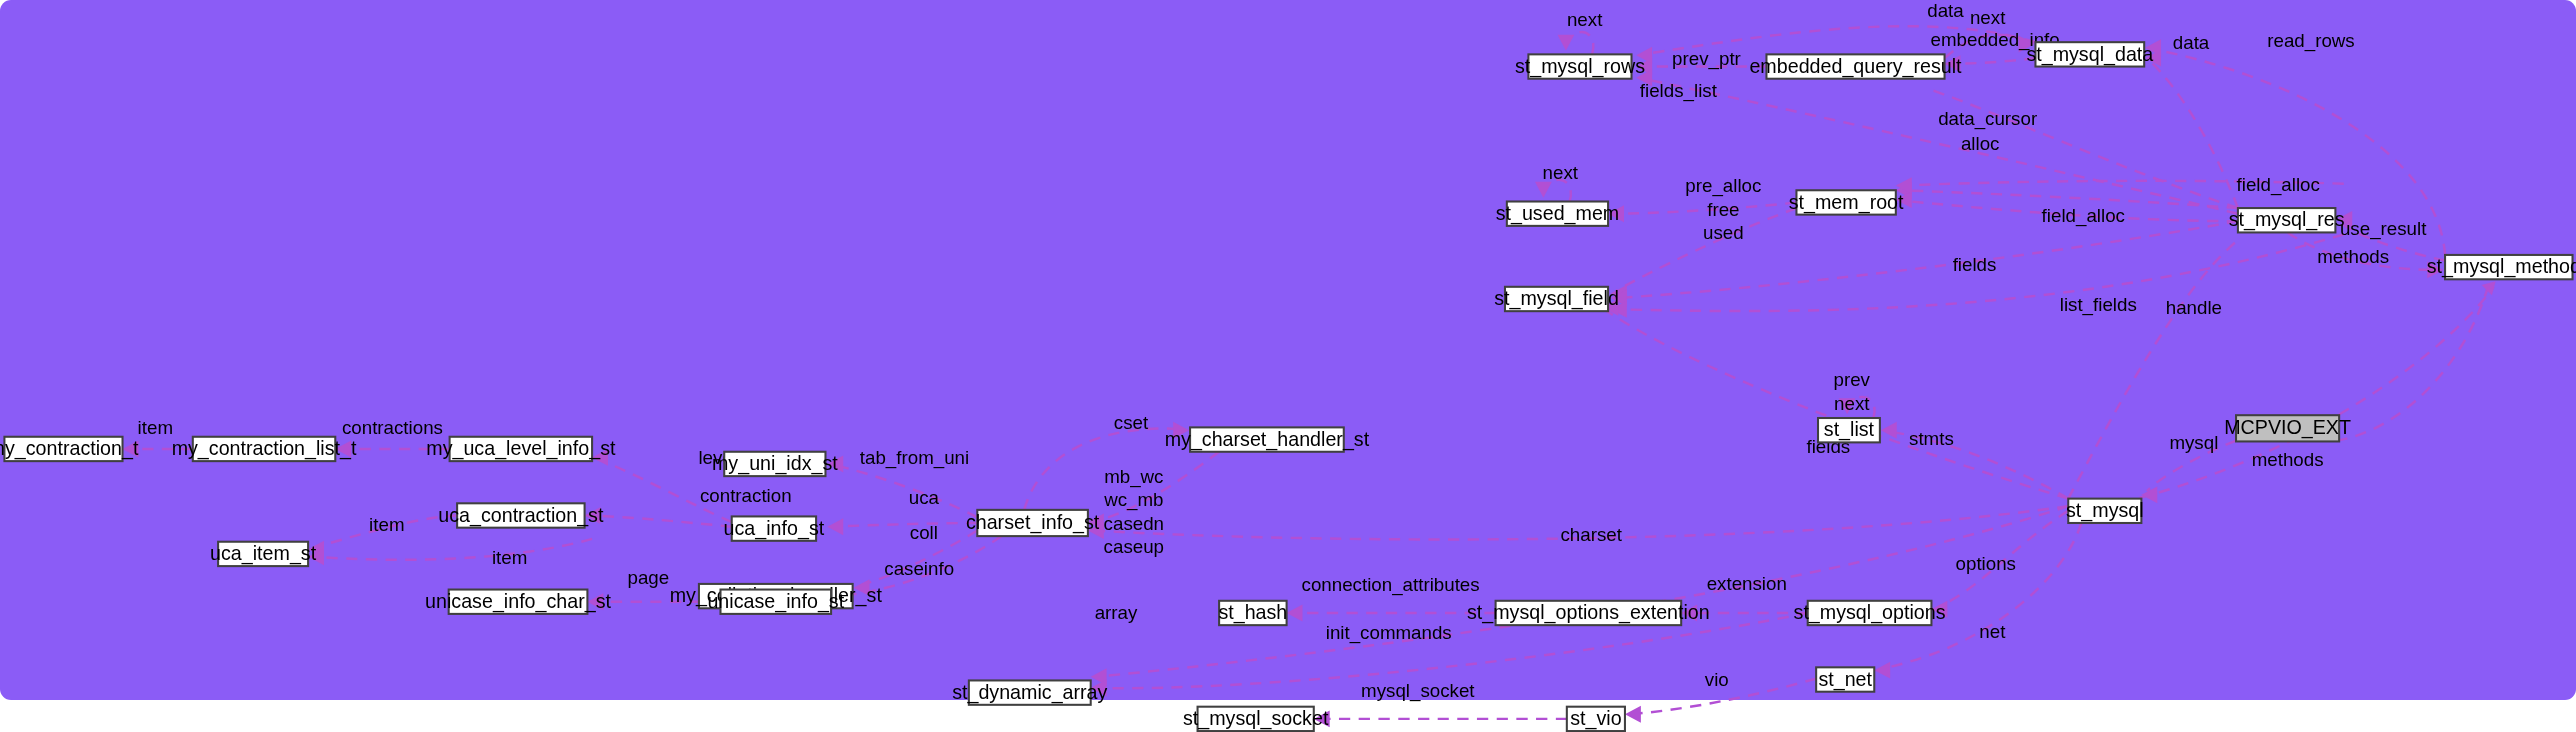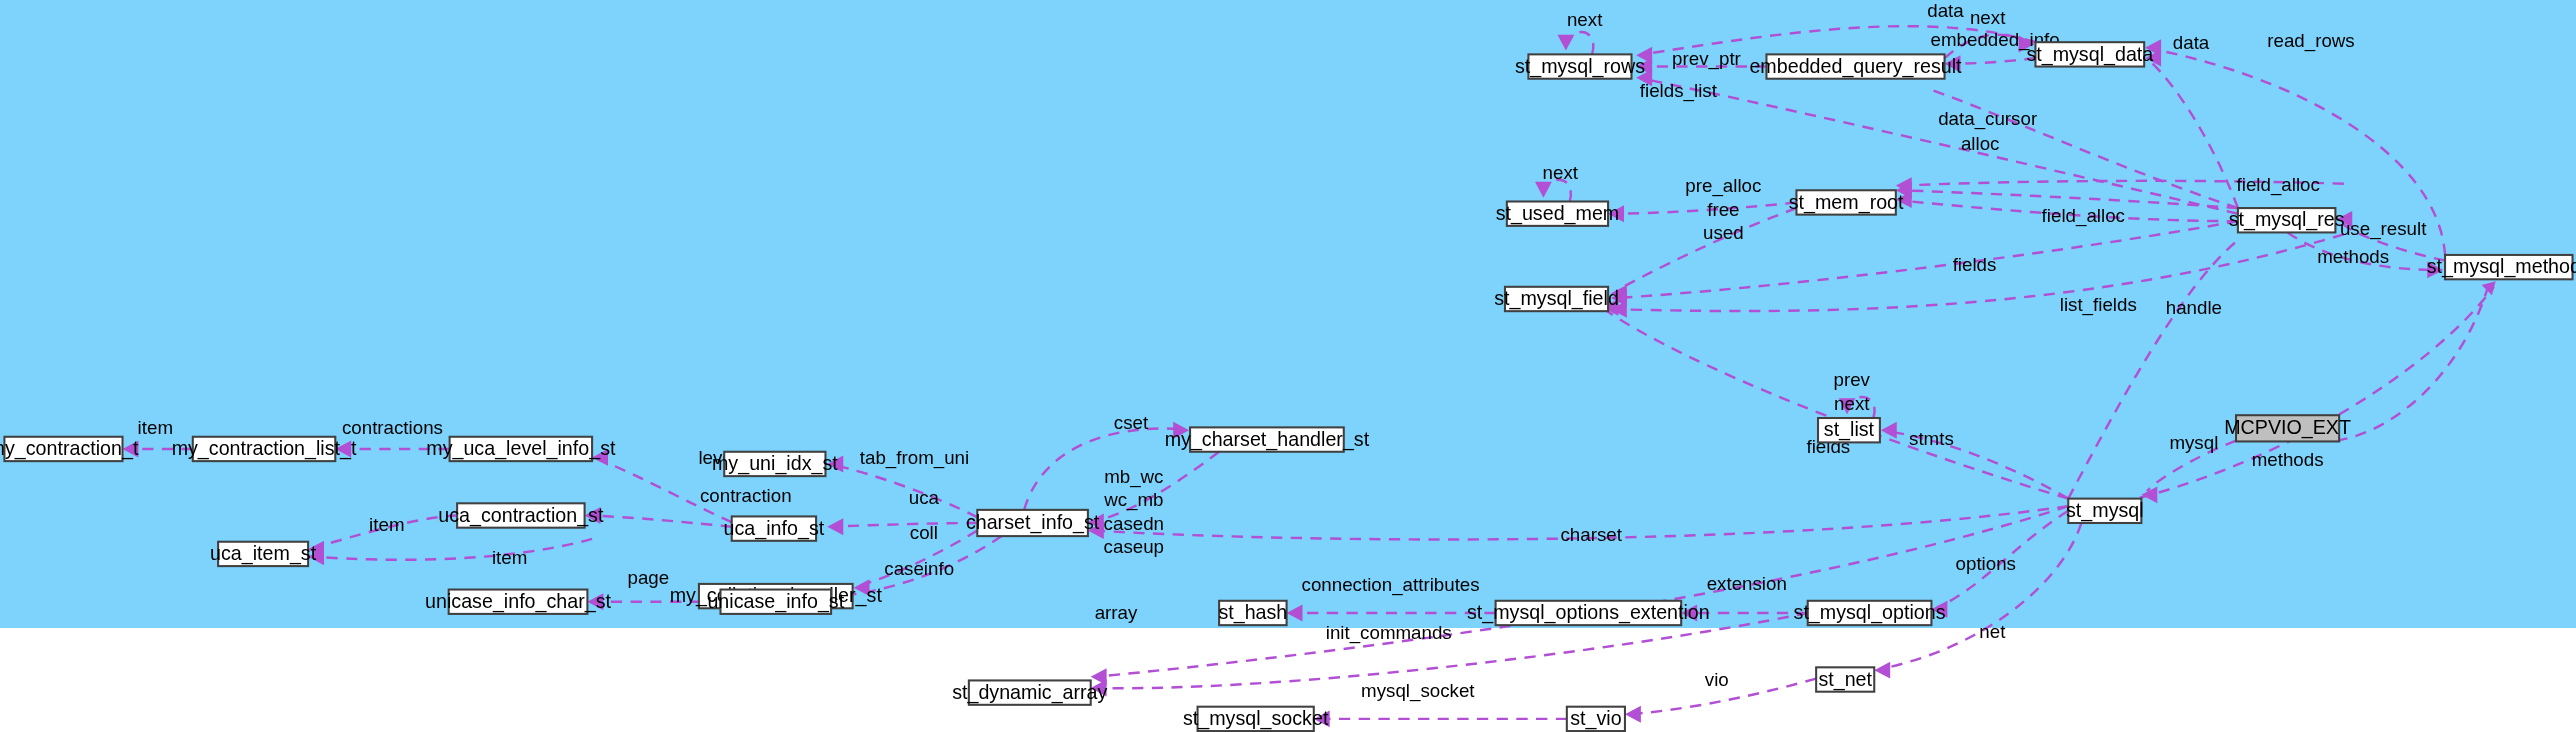--- a/index.html
+++ b/index.html
@@ -9,22 +9,23 @@
   }
   body {
     width: 2576px;
     height: 732px;
     font-family: "Liberation Sans", sans-serif;
     overflow: hidden;
   }
   #diagram-root {
     position: relative;
     width: 2576px;
-    height: 628px;
-    background: #7dd3fc;
+    height: 700px;
+    background: #8b5cf6;
+    border-radius: 11px;
   }
   svg#graph {
     position: absolute;
     top: 0;
     left: 0;
     width: 2576px;
     height: 732px;
     display: block;
   }
   .node-box {

